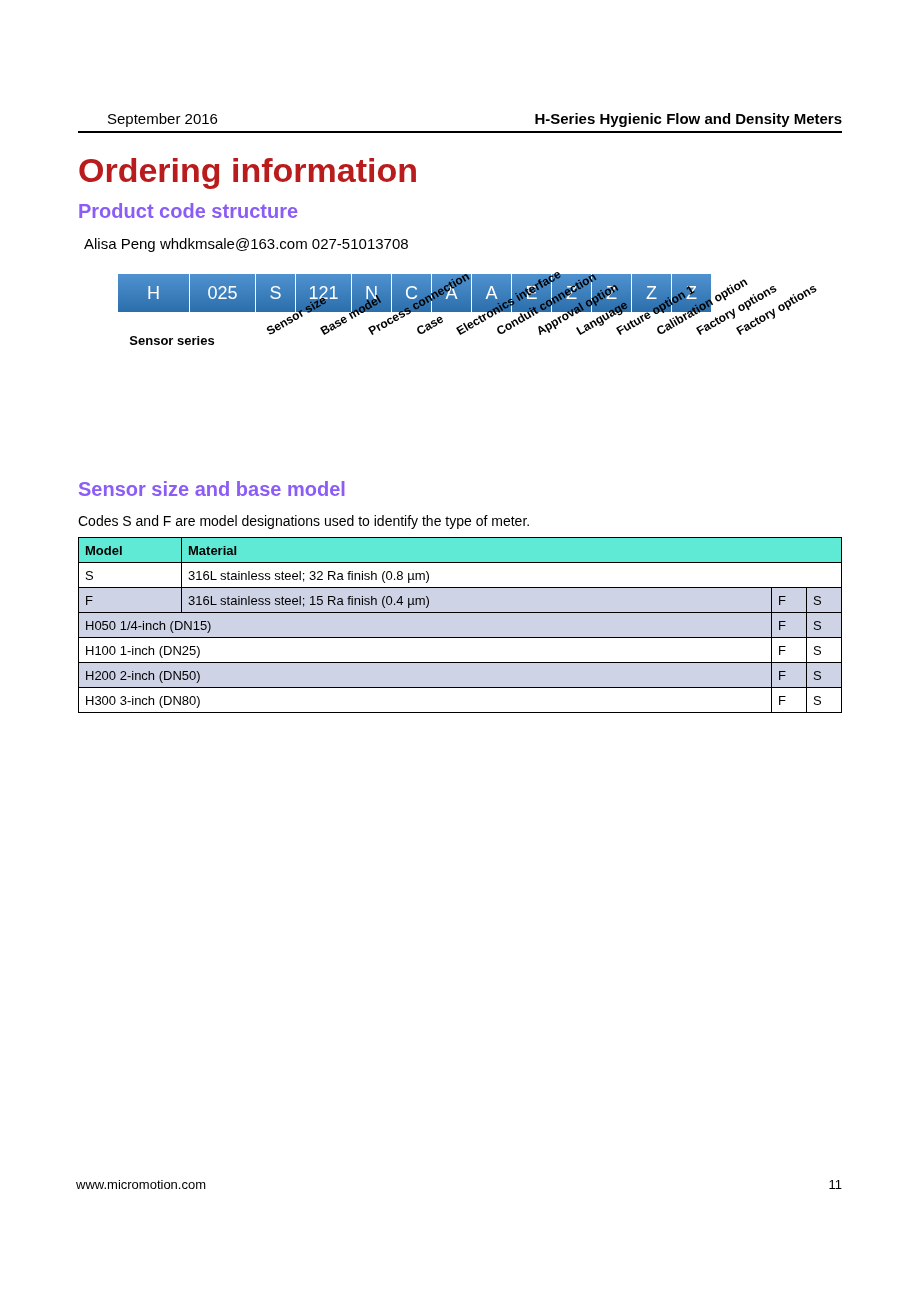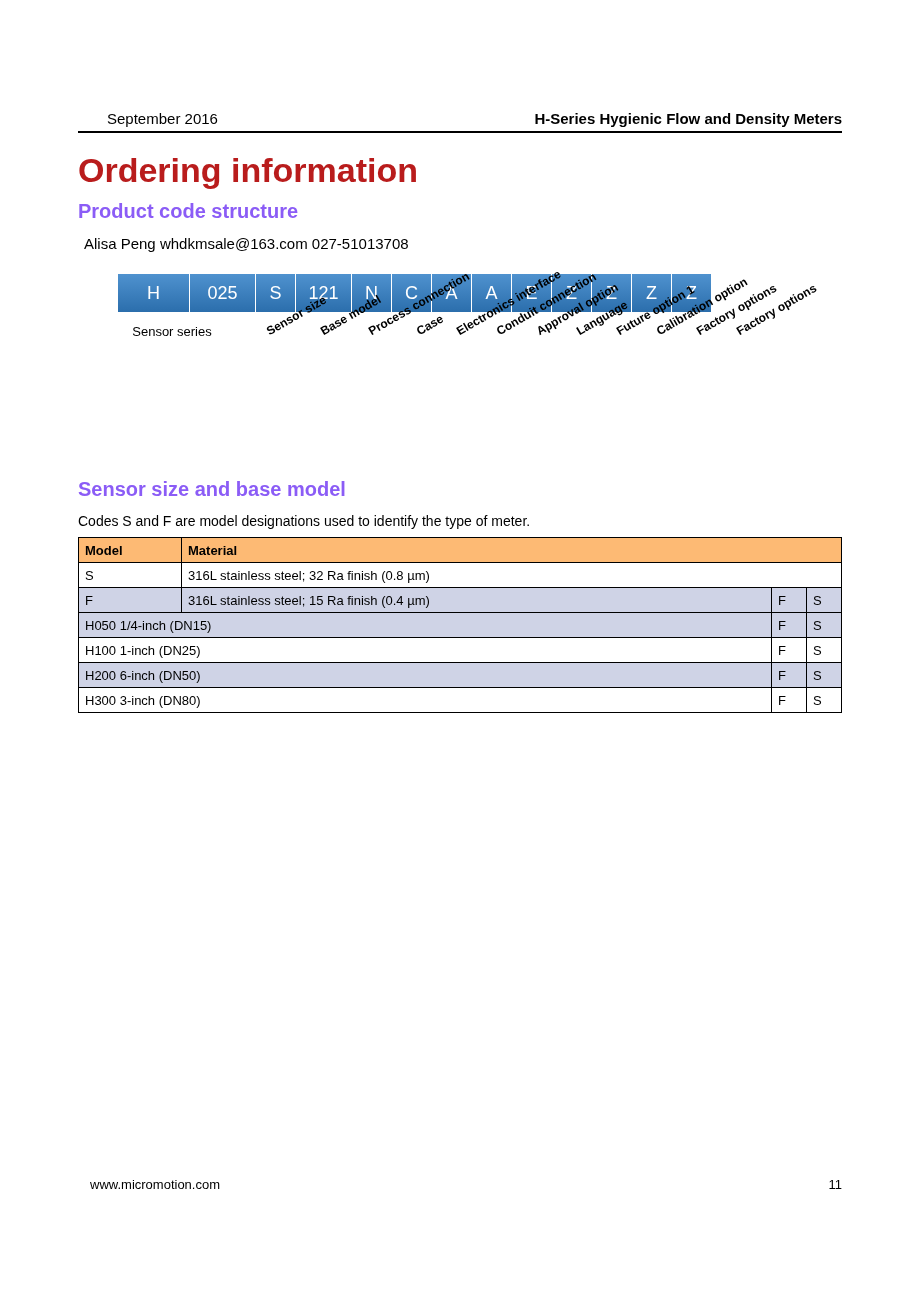--- a/index.html
+++ b/index.html
@@ -66,23 +66,23 @@
 
   .label-row {
     display: flex;
     margin-left: 40px;
     position: relative;
     height: 120px;
   }
   .first-label {
     width: 108px;
     text-align: center;
-    font-weight: 400;
+    font-weight: 700;
     font-size: 13px;
-    padding-top: 12px;
+    padding-top: 21px;
   }
   .diag-label {
     font-weight: 700;
     font-size: 12px;
     transform: rotate(-30deg);
     transform-origin: top left;
     white-space: nowrap;
     position: absolute;
     top: 14px;
   }
@@ -94,30 +94,30 @@
     width: 100%;
     font-size: 13px;
   }
   table.data th, table.data td {
     border: 1px solid #000;
     padding: 2px 6px;
     text-align: left;
     vertical-align: middle;
     height: 20px;
   }
-  table.data th { font-weight: 700; background: #fdba74; }
+  table.data th { font-weight: 700; background: #5eead4; }
   .row-grey td { background: #cfd3e6; }
   .col-model { width: 90px; }
   .col-fs { width: 22px; text-align: center; }
   .size-cell { text-align: right; padding-right: 6px; }
   .thick-sep td { border-top: 3px solid #000; }
 
   .footer {
     position: absolute;
-    left: 90px; right: 78px; bottom: 110px;
+    left: 76px; right: 78px; bottom: 110px;
     display: flex;
     justify-content: space-between;
     font-size: 13px;
   }
 </style>
 </head>
 <body>
 
 <div class="page">
 
@@ -188,21 +188,21 @@
       <td colspan="2" class="size-cell">H050 1/4-inch (DN15)</td>
       <td class="col-fs">F</td>
       <td class="col-fs">S</td>
     </tr>
     <tr>
       <td colspan="2" class="size-cell">H100 1-inch (DN25)</td>
       <td class="col-fs">F</td>
       <td class="col-fs">S</td>
     </tr>
     <tr class="row-grey">
-      <td colspan="2" class="size-cell">H200 6-inch (DN50)</td>
+      <td colspan="2" class="size-cell">H200 2-inch (DN50)</td>
       <td class="col-fs">F</td>
       <td class="col-fs">S</td>
     </tr>
     <tr>
       <td colspan="2" class="size-cell">H300 3-inch (DN80)</td>
       <td class="col-fs">F</td>
       <td class="col-fs">S</td>
     </tr>
   </tbody>
     </table>

